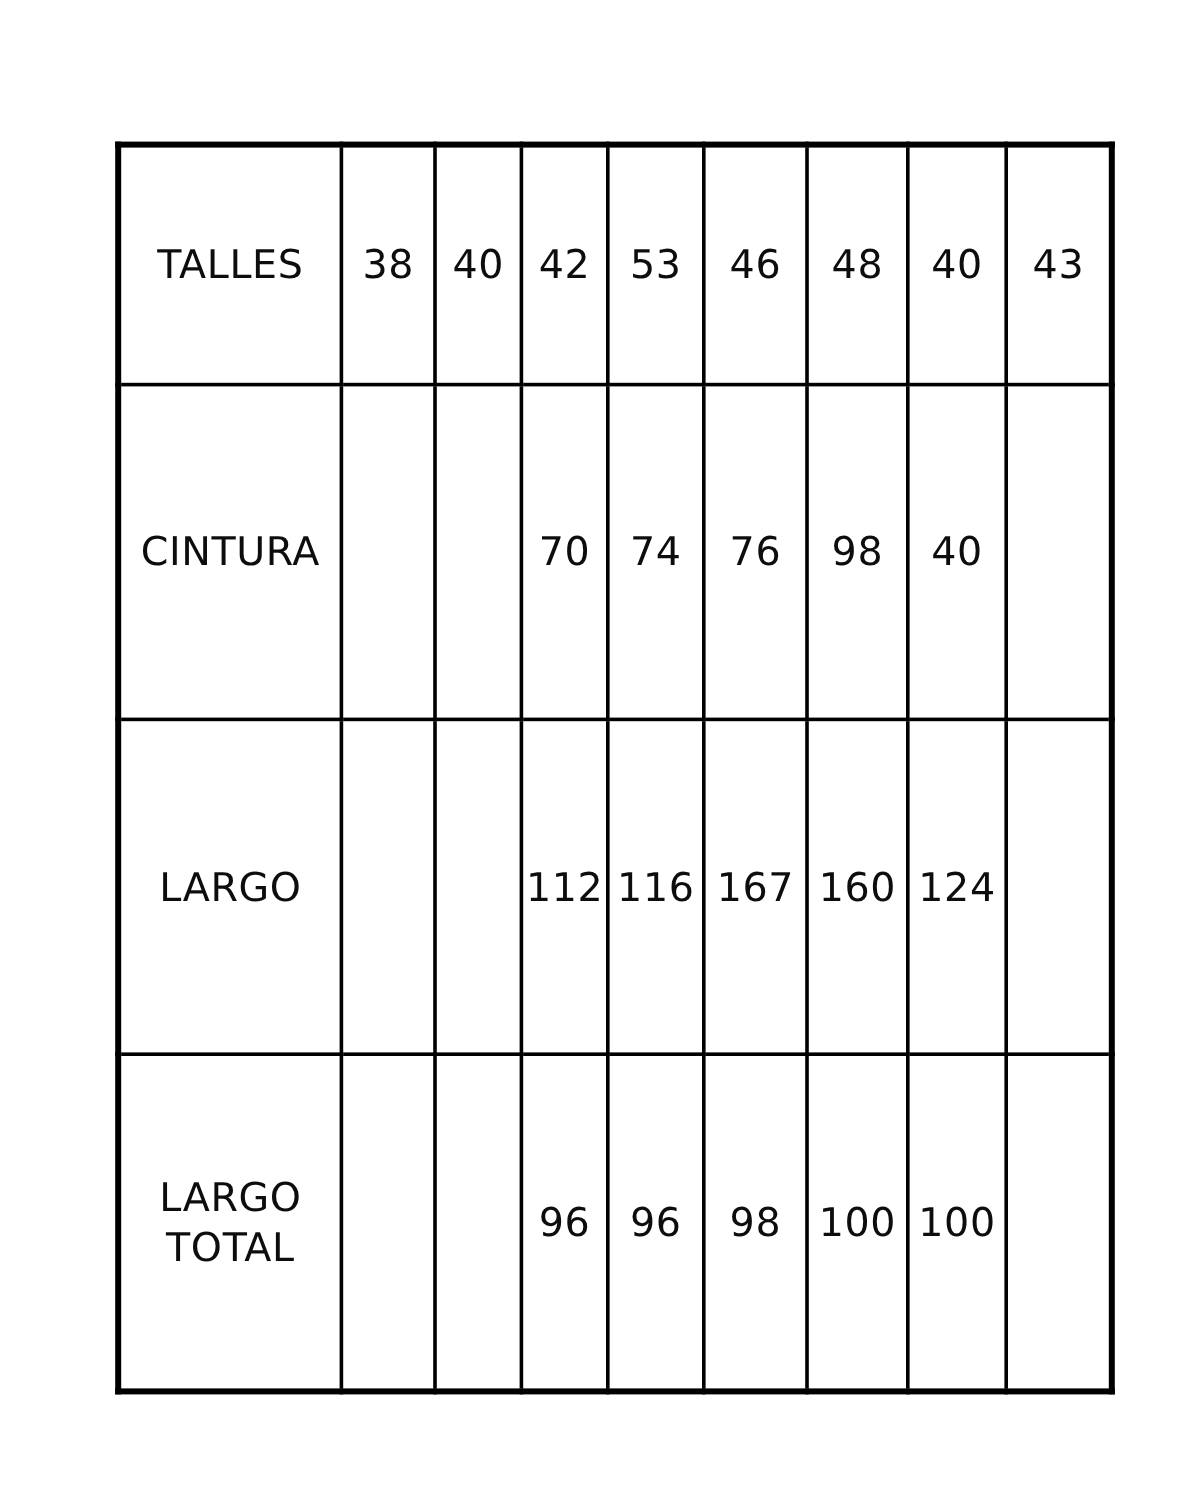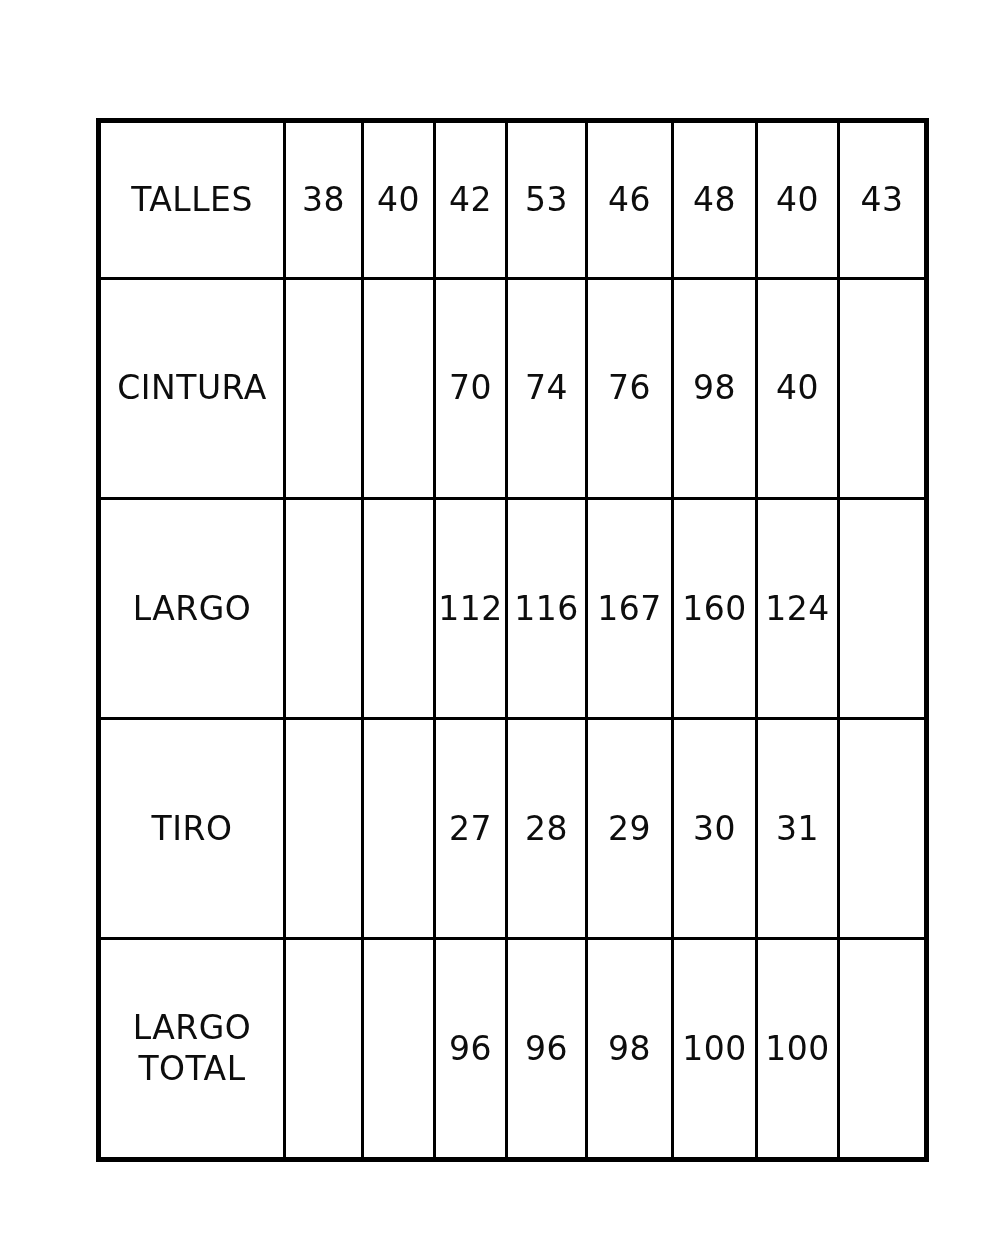--- a/index.html
+++ b/index.html
@@ -110,31 +110,20 @@
         <td></td>
         <td></td>
         <td>112</td>
         <td>116</td>
         <td>167</td>
         <td>160</td>
         <td>124</td>
         <td></td>
       </tr>
 
-      <tr class="r-body">
-        <td class="row-label">TIRO</td>
-        <td></td>
-        <td></td>
-        <td>27</td>
-        <td>28</td>
-        <td>29</td>
-        <td>30</td>
-        <td>31</td>
-        <td></td>
-      </tr>
 
       <tr class="r-body">
         <td class="row-label">LARGO
 TOTAL</td>
         <td></td>
         <td></td>
         <td>96</td>
         <td>96</td>
         <td>98</td>
         <td>100</td>

